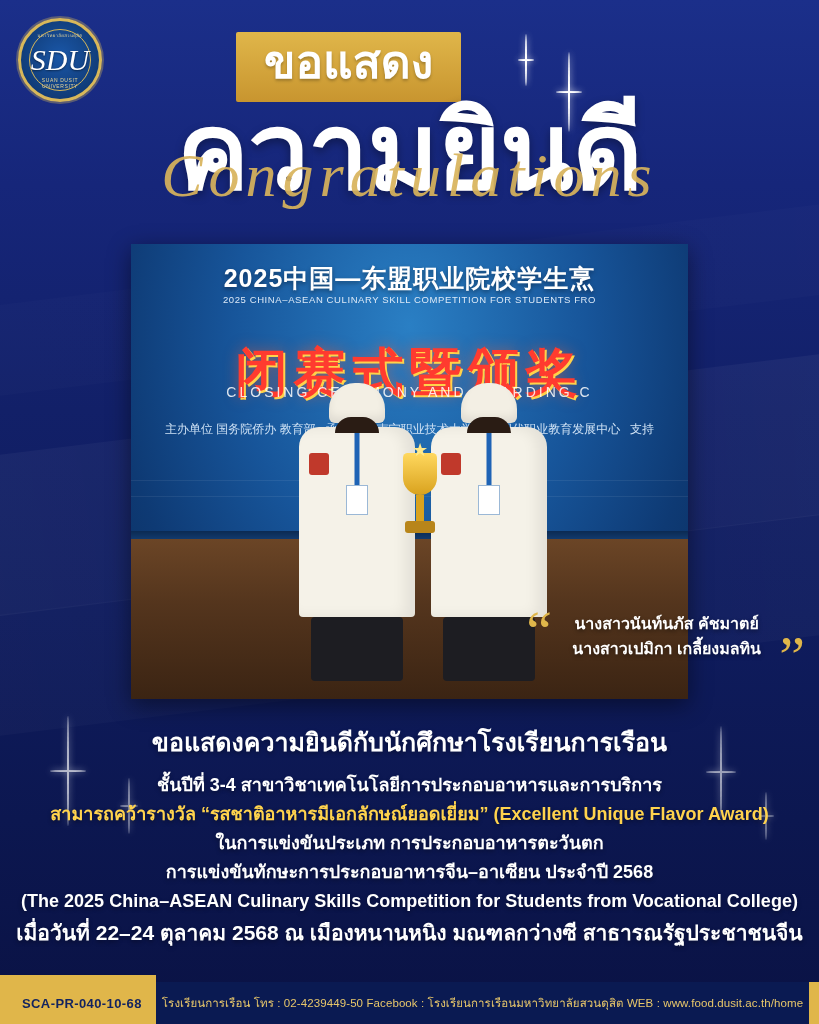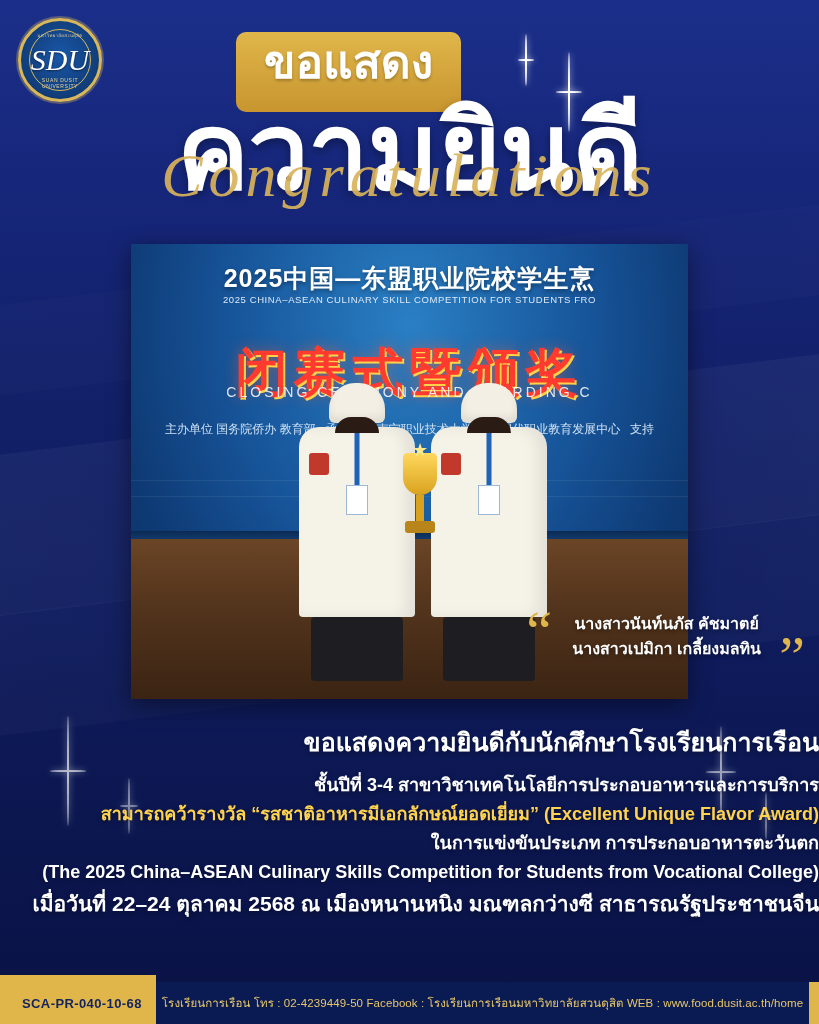--- a/index.html
+++ b/index.html
@@ -51,22 +51,22 @@
     position:absolute; left:0; right:0; text-align:center;
     font-size:4.4px; letter-spacing:.3px; color:#e9d79a;
   }
   .logo-top-text { top:2px; }
   .logo-bot-text { bottom:1px; font-size:5px; letter-spacing:.6px; }
 
   
   .khor-box {
     position:absolute; left:236px; top:32px;
     background:linear-gradient(180deg,#e0b64a,#c8952f);
-    padding:6px 28px 26px 28px;
-    border-radius:10px;
+    padding:6px 28px 16px 28px;
+    border-radius:2px;
   }
   .khor-box span {
     font-size:46px; font-weight:bold; color:#ffffff; line-height:1.05;
     text-shadow:0 2px 3px rgba(0,0,0,.25);
     font-family:"Liberation Sans", sans-serif;
   }
 
   
   .headline {
     position:absolute; left:0; right:0; top:95px; text-align:center;
@@ -206,21 +206,20 @@
   .qmark.open { left:-46px; top:-10px; }
   .qmark.close { right:-44px; bottom:-24px; }
 
   
   .body-text {
     position:absolute; left:0; right:0; top:722px; text-align:center;
   }
   .body-text .l {
     color:#ffffff; line-height:1.62; font-weight:bold;
     text-shadow:0 2px 4px rgba(0,0,0,.35);
-    text-align:right;
   }
   .l1 { font-size:25px; margin-bottom:8px; }
   .l2 { font-size:18px; }
   .l3 { font-size:18px; color:#ffd34d !important; }
   .l4 { font-size:18px; }
   .l5 { font-size:18px; }
   .l6 { font-size:18px; }
   .l7 { font-size:21px; }
 
   
@@ -327,20 +326,21 @@
     <div class="line">นางสาวนันท์นภัส คัชมาตย์</div>
     <div class="line">นางสาวเปมิกา เกลี้ยงมลทิน</div>
     <div class="qmark close">”</div>
   </div>
 
   <div class="body-text">
     <div class="l l1">ขอแสดงความยินดีกับนักศึกษาโรงเรียนการเรือน</div>
     <div class="l l2">ชั้นปีที่ 3-4 สาขาวิชาเทคโนโลยีการประกอบอาหารและการบริการ</div>
     <div class="l l3">สามารถคว้ารางวัล “รสชาติอาหารมีเอกลักษณ์ยอดเยี่ยม” (Excellent Unique Flavor Award)</div>
     <div class="l l4">ในการแข่งขันประเภท การประกอบอาหารตะวันตก</div>
+    <div class="l l5">การแข่งขันทักษะการประกอบอาหารจีน–อาเซียน ประจำปี 2568</div>
     <div class="l l6">(The 2025 China–ASEAN Culinary Skills Competition for Students from Vocational College)</div>
     <div class="l l7">เมื่อวันที่ 22–24 ตุลาคม 2568 ณ เมืองหนานหนิง มณฑลกว่างซี สาธารณรัฐประชาชนจีน</div>
   </div>
 
   <div class="footer">
     <div class="code">SCA-PR-040-10-68</div>
     <div class="info">โรงเรียนการเรือน โทร : 02-4239449-50 Facebook : โรงเรียนการเรือนมหาวิทยาลัยสวนดุสิต WEB : www.food.dusit.ac.th/home</div>
     <div class="footer-accent"></div>
   </div>
 

